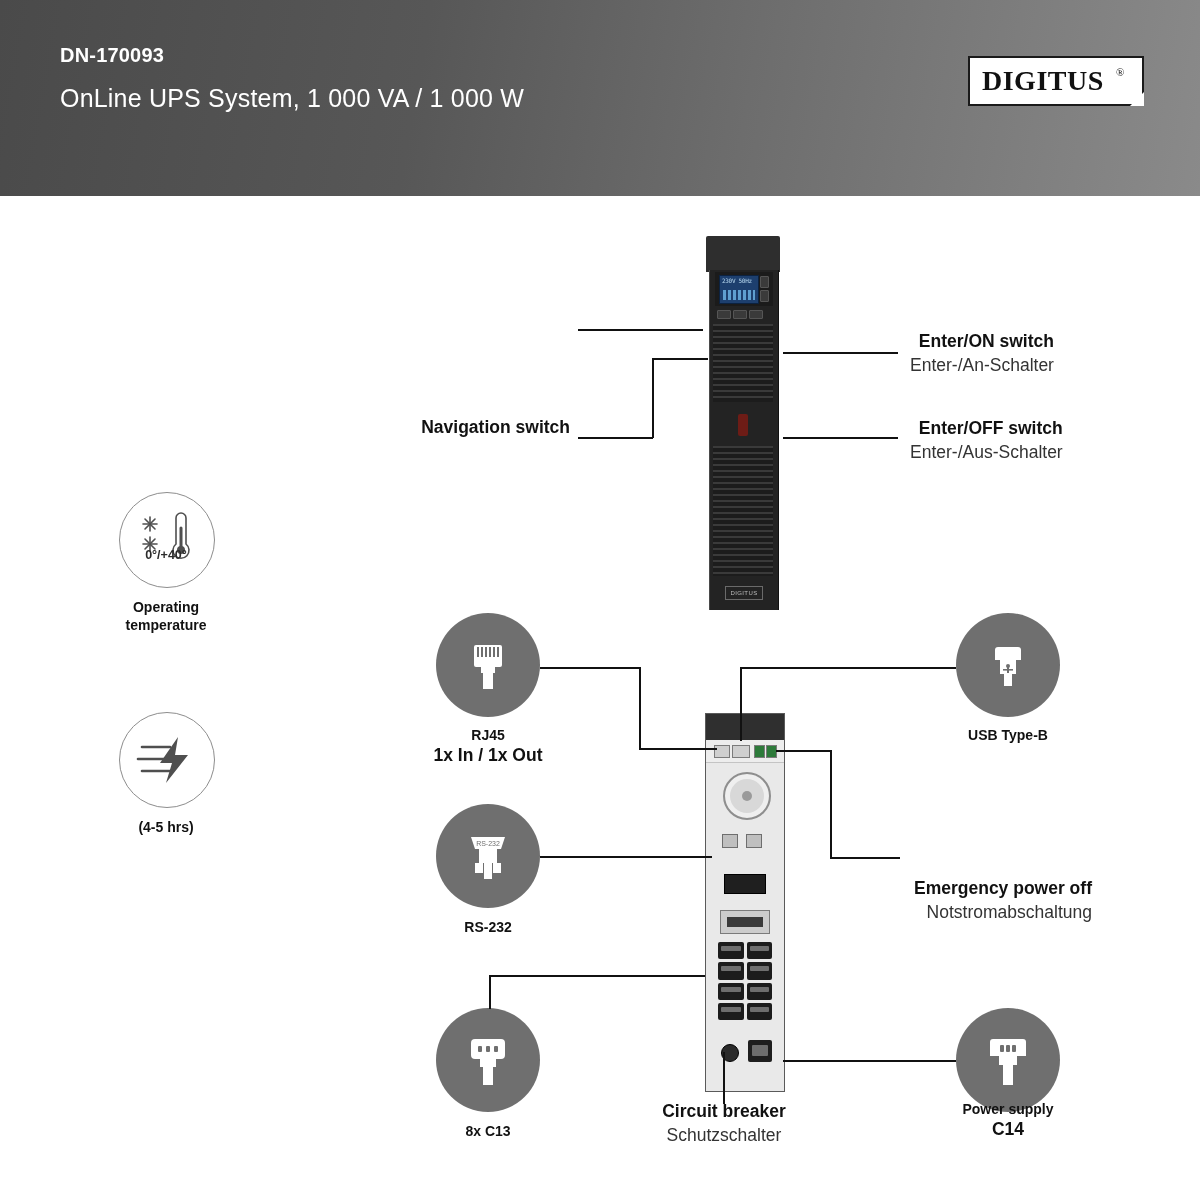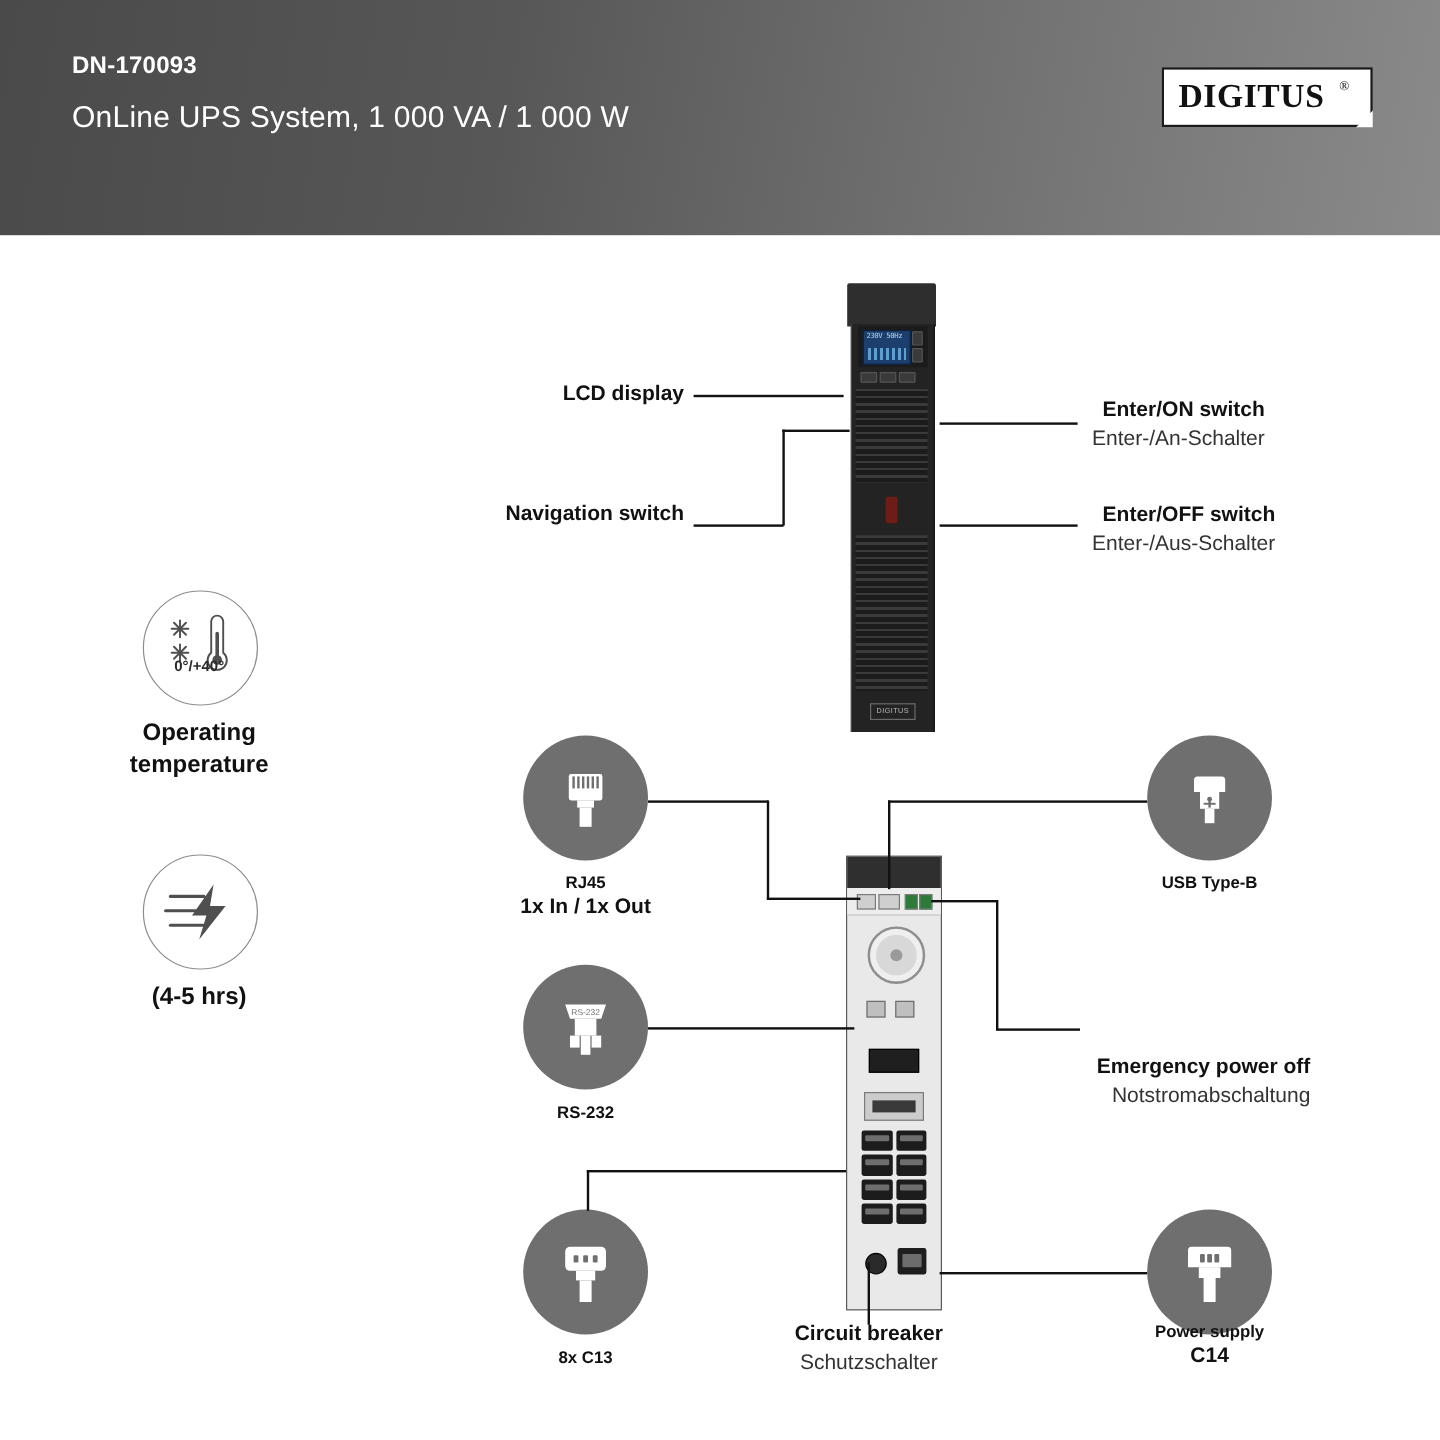--- a/index.html
+++ b/index.html
@@ -278,21 +278,21 @@
     content: "";
     position: absolute; left: 4px; top: 5px;
     width: 16px; height: 11px;
     background: #6d6d6d;
     border-radius: 1px;
   }
 
   
   .feature { position: absolute; text-align: center; }
   .feature .cap {
-    font-size: 20px;
+    font-size: 14px;
     font-weight: bold;
     color: #111;
     line-height: 1.3;
     white-space: nowrap;
   }
   .icon-cap { position: absolute; text-align: center; }
   .icon-cap .t1 {
     font-size: 14px; font-weight: bold; color: #111; white-space: nowrap; line-height: 1.3;
   }
   .icon-cap .t2 {
@@ -335,21 +335,20 @@
 
 <div class="line h" style="left:578px; top:329px; width:125px;"></div>
 <div class="line h" style="left:578px; top:437px; width:75px;"></div>
 <div class="line v" style="left:652px; top:358px; height:80px;"></div>
 <div class="line h" style="left:652px; top:358px; width:56px;"></div>
 
 <div class="line h" style="left:783px; top:352px; width:115px;"></div>
 <div class="line h" style="left:783px; top:437px; width:115px;"></div>
 
 <div class="lbl lefty" style="left:318px; top:316px; width:252px;">
-  <div class="en">LCD display</div>
 </div>
 <div class="lbl lefty" style="left:318px; top:416px; width:252px;">
   <div class="en">Navigation switch</div>
 </div>
 <div class="lbl right" style="left:910px; top:330px;">
   <div class="en">Enter/ON switch</div>
   <div class="de">Enter-/An-Schalter</div>
 </div>
 <div class="lbl right" style="left:910px; top:417px;">
   <div class="en">Enter/OFF switch</div>

